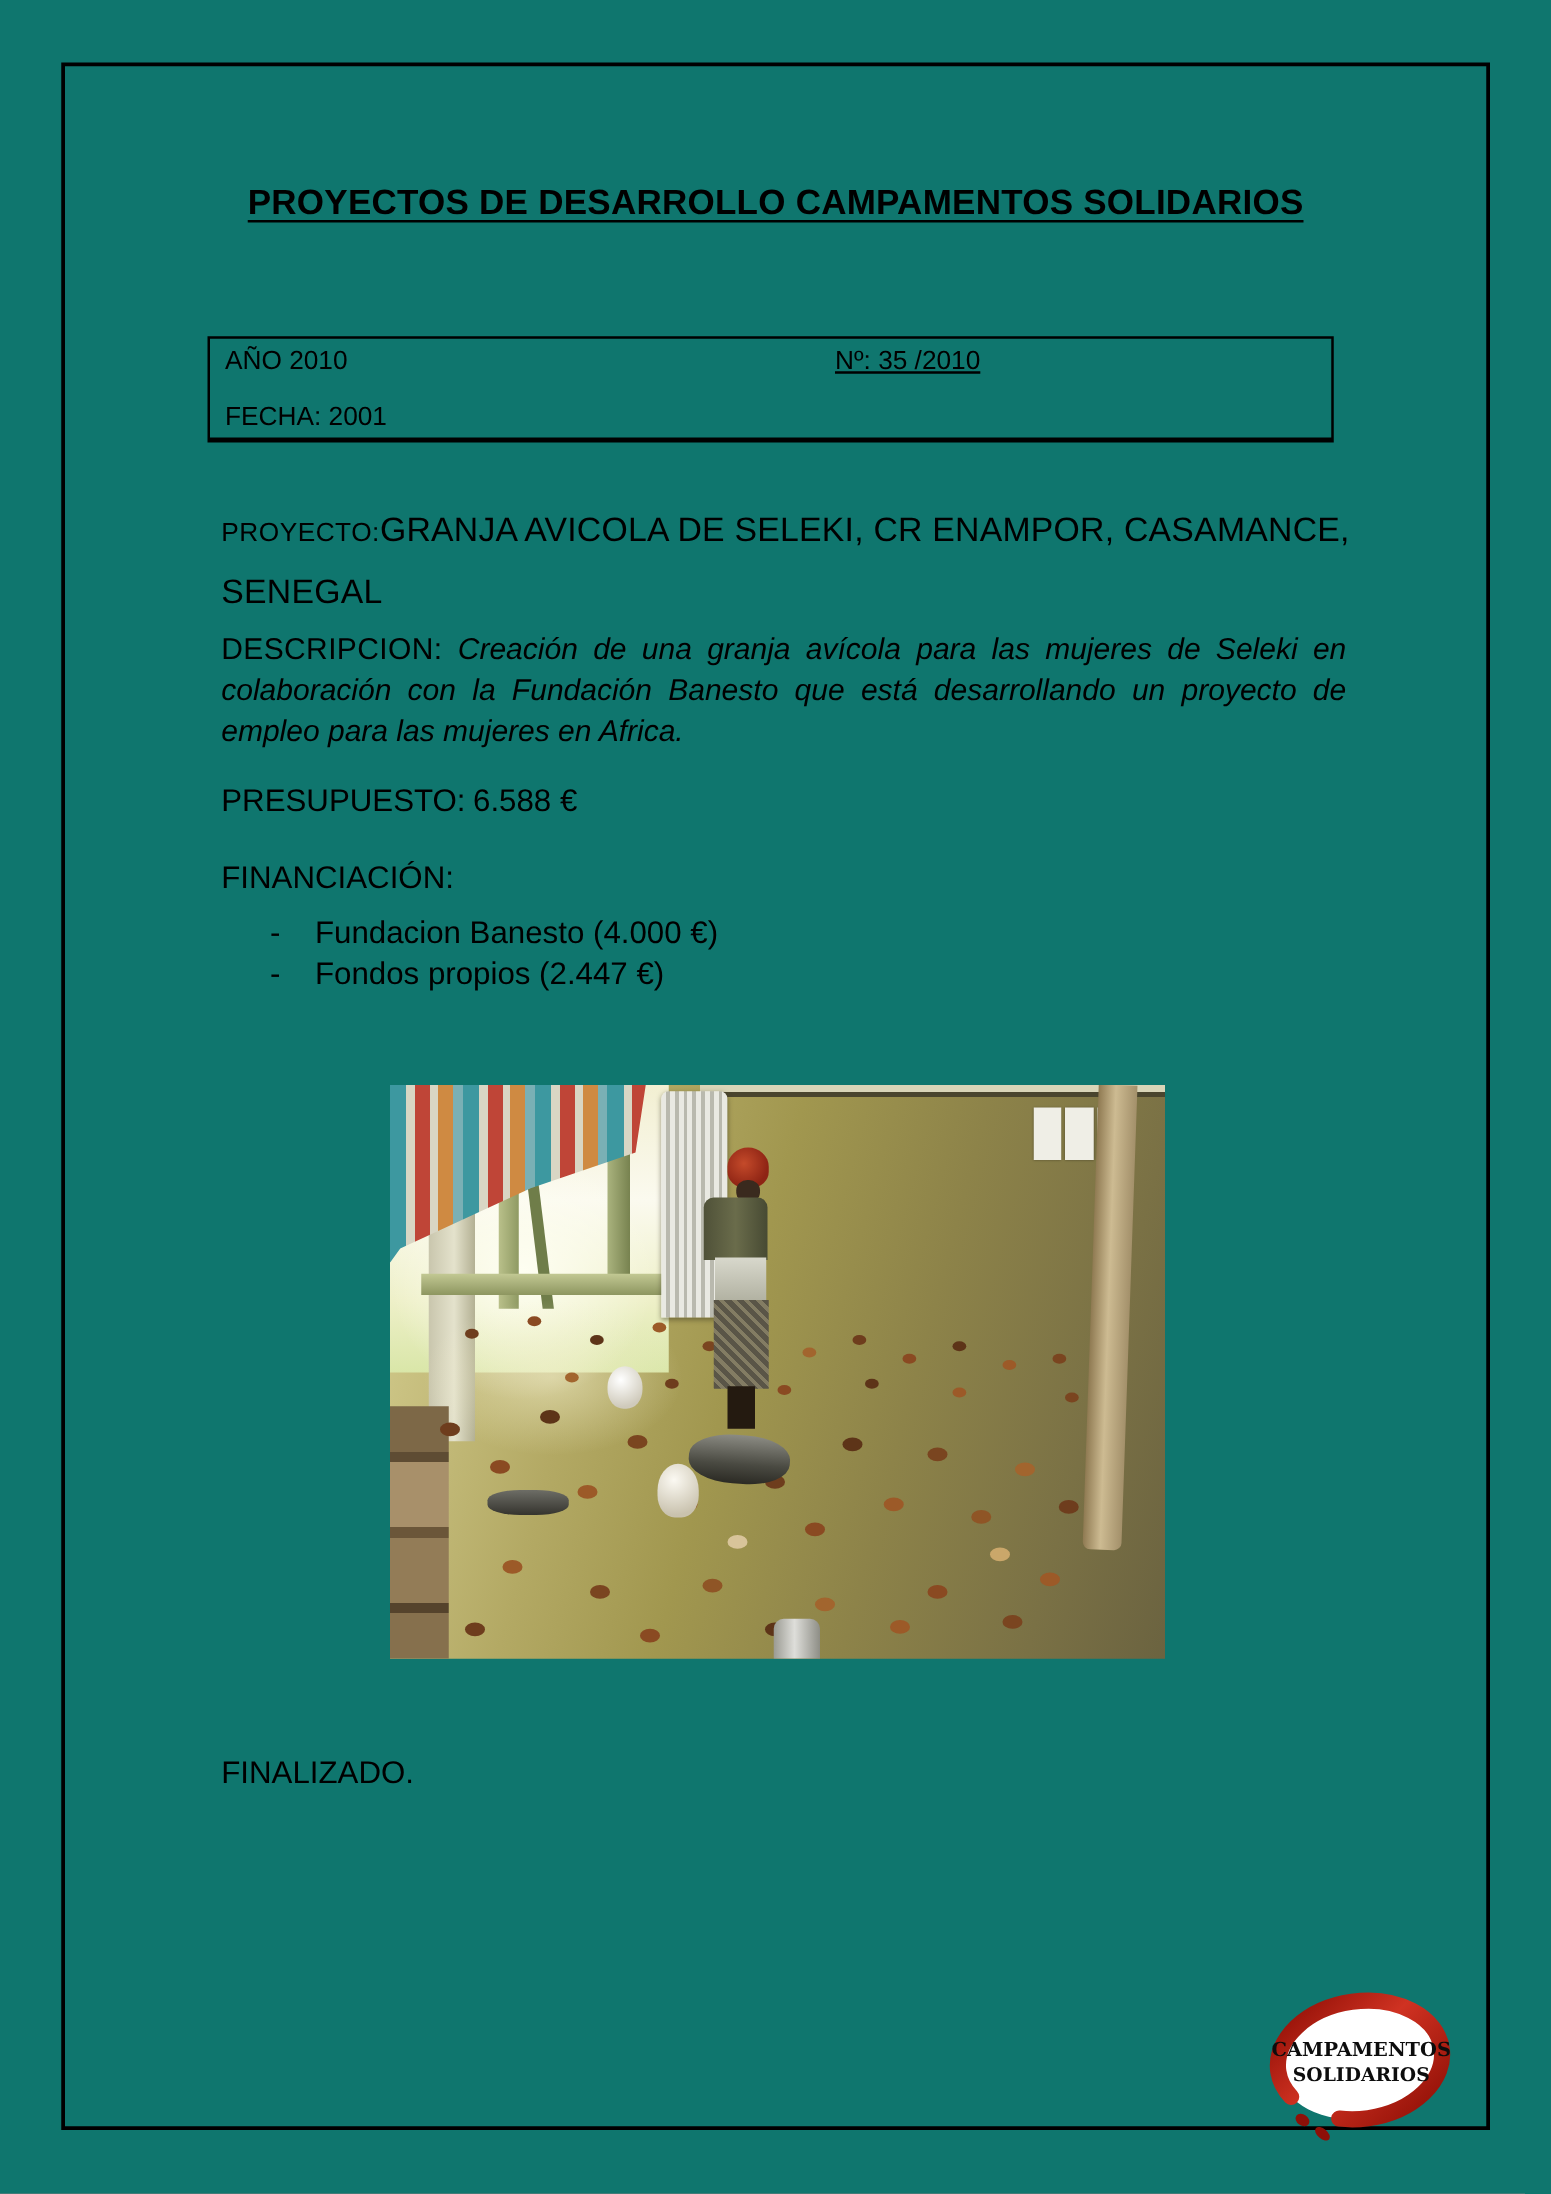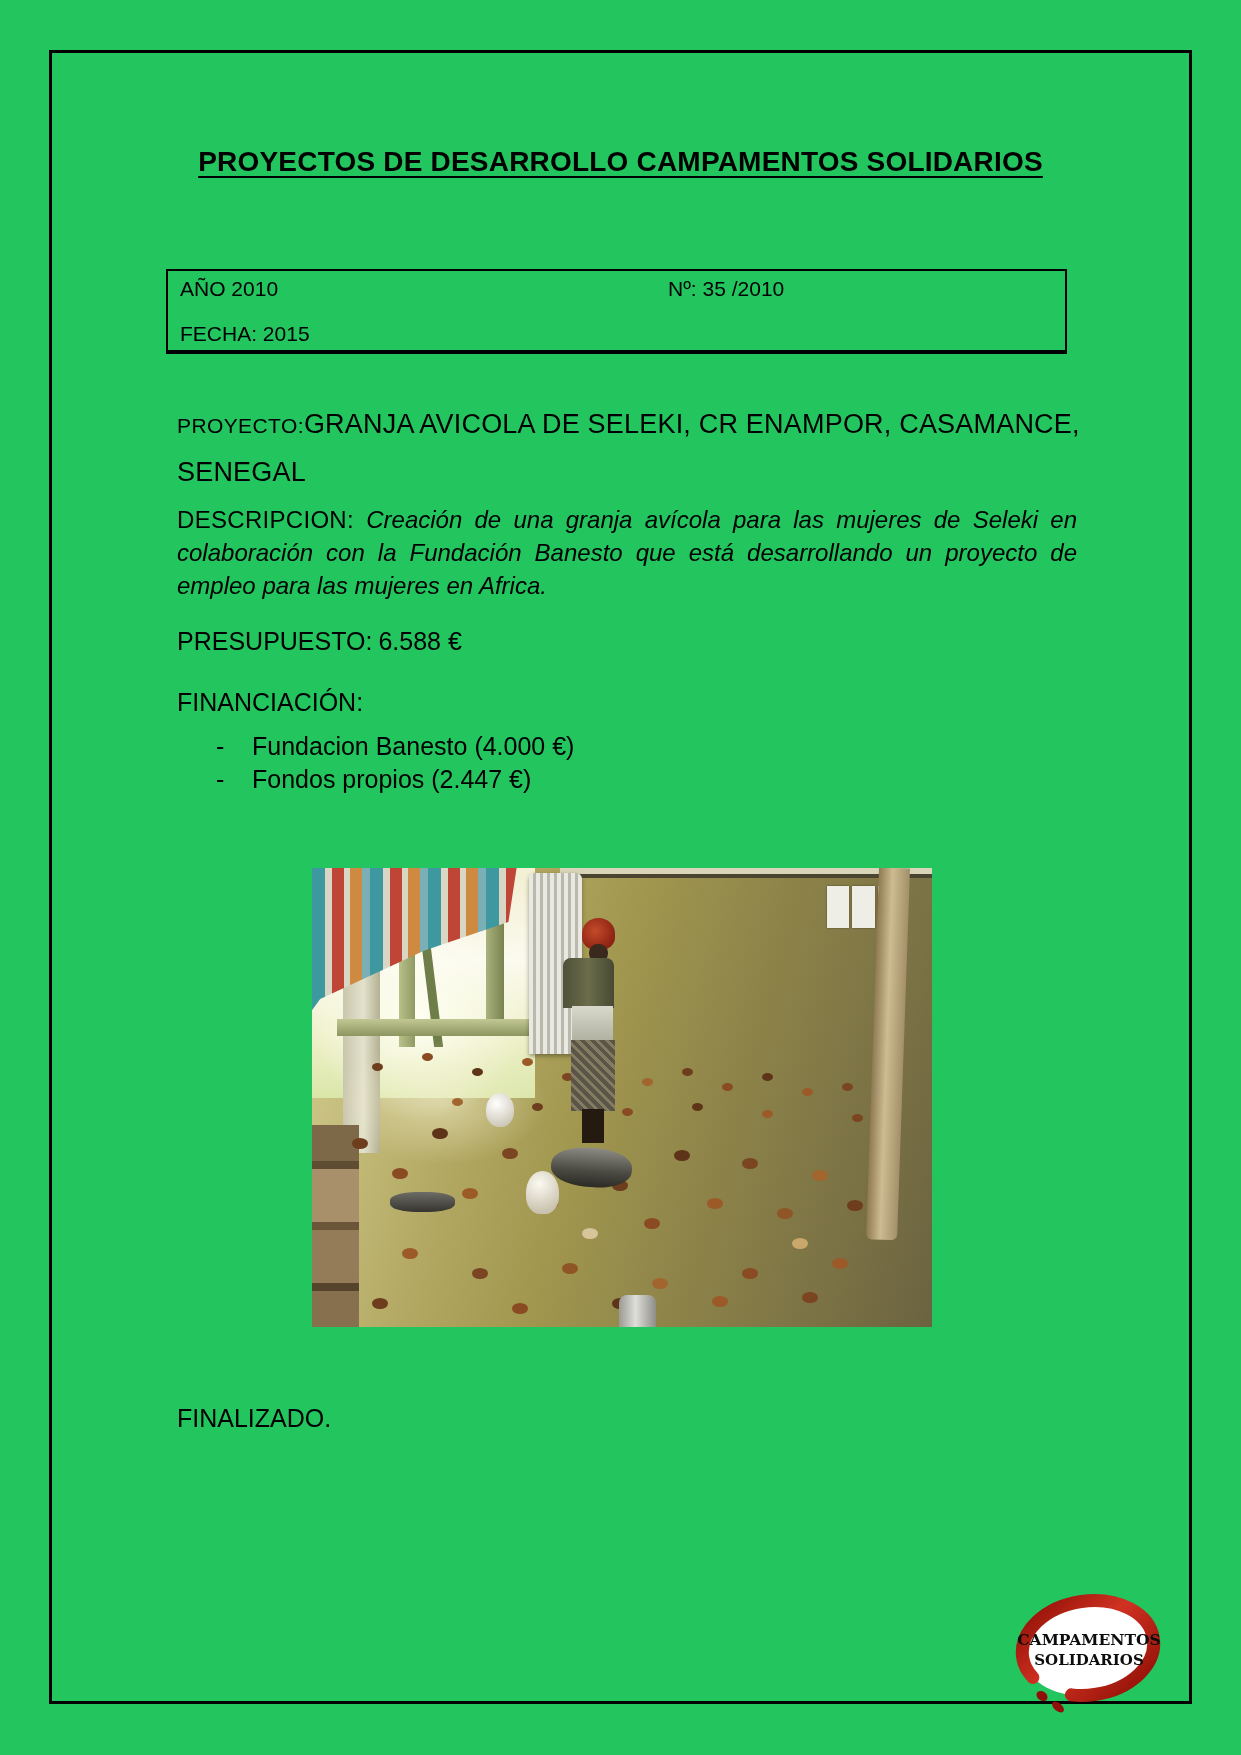--- a/index.html
+++ b/index.html
@@ -1,19 +1,19 @@
 <!DOCTYPE html>
 <html><head>
 <meta charset="utf-8">
 <style>
   html,body{margin:0;padding:0;background:#888;}
   .page{
     position:relative;
     width:1241px;height:1755px;
-    background:#22c55e;
+    background:#0f766e;
     font-family:"Liberation Sans",sans-serif;
     color:#000;
     overflow:hidden;
     margin:0 auto;
   }
   .sheet-border{
     position:absolute;left:49px;top:50px;width:1143px;height:1654px;
     border:3px solid #000;box-sizing:border-box;z-index:1;
   }
   .title{
@@ -21,21 +21,21 @@
     text-align:center;font-size:28px;font-weight:700;letter-spacing:0.2px;
     text-decoration:underline;text-decoration-thickness:2px;text-underline-offset:5px;
     z-index:2;
   }
   .info-box{
     position:absolute;left:166px;top:269px;width:901px;height:85px;
     border:2px solid #000;border-bottom-width:4px;box-sizing:border-box;
     font-size:21px;z-index:2;
   }
   .info-box .ano{position:absolute;left:12px;top:6px;}
-  .info-box .num{position:absolute;left:500px;top:6px;}
+  .info-box .num{position:absolute;left:500px;top:6px;text-decoration:underline;}
   .info-box .fecha{position:absolute;left:12px;bottom:4px;}
   .project{
     position:absolute;left:177px;top:402px;width:905px;line-height:45px;z-index:2;
   }
   .p-label{font-size:21px;letter-spacing:0.4px;}
   .p-name{font-size:27px;letter-spacing:0.2px;}
   .description{
     position:absolute;left:177px;top:503px;width:900px;margin:0;
     font-size:24px;line-height:33px;text-align:justify;z-index:2;
   }
@@ -132,21 +132,21 @@
 
 <div class="page">
 
   <div class="sheet-border"></div>
 
   <h1 class="title">PROYECTOS DE DESARROLLO CAMPAMENTOS SOLIDARIOS</h1>
 
   <div class="info-box">
     <span class="ano">AÑO 2010</span>
     <span class="num">Nº: 35 /2010</span>
-    <span class="fecha">FECHA: 2015</span>
+    <span class="fecha">FECHA: 2001</span>
   </div>
 
   <div class="project">
     <span class="p-label">PROYECTO:</span><span class="p-name">GRANJA AVICOLA DE SELEKI, CR ENAMPOR, CASAMANCE,</span><br>
     <span class="p-name">SENEGAL</span>
   </div>
 
   <p class="description">
     <span class="d-label">DESCRIPCION:</span>
     <span class="d-text">Creación de una granja avícola para las mujeres de Seleki en colaboración con la Fundación Banesto que está desarrollando un  proyecto de empleo para las mujeres en Africa.</span>

